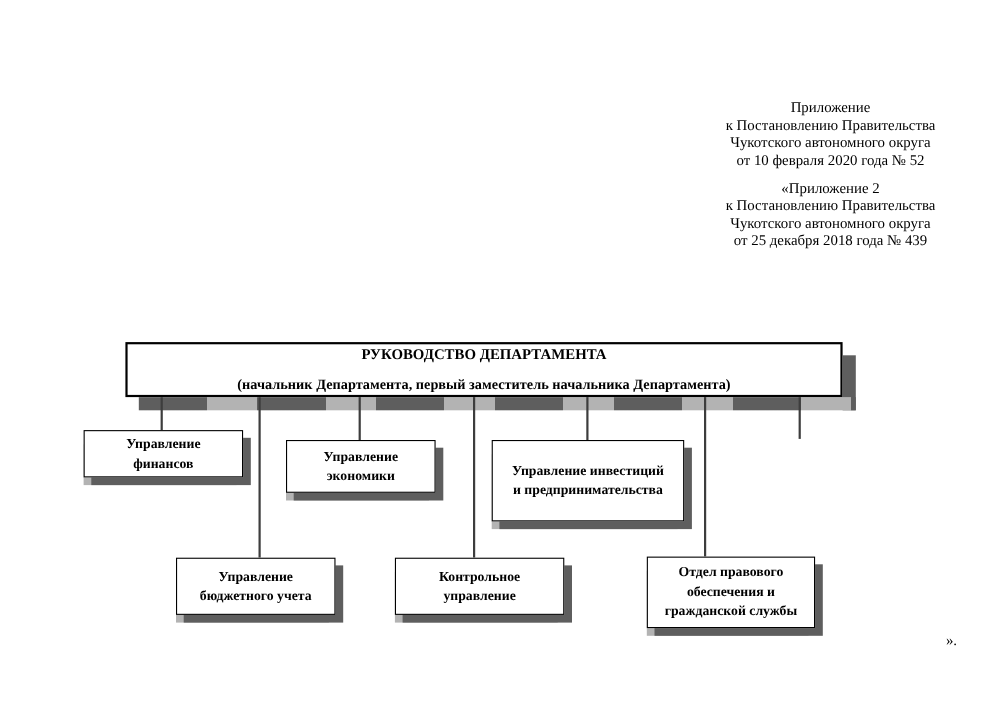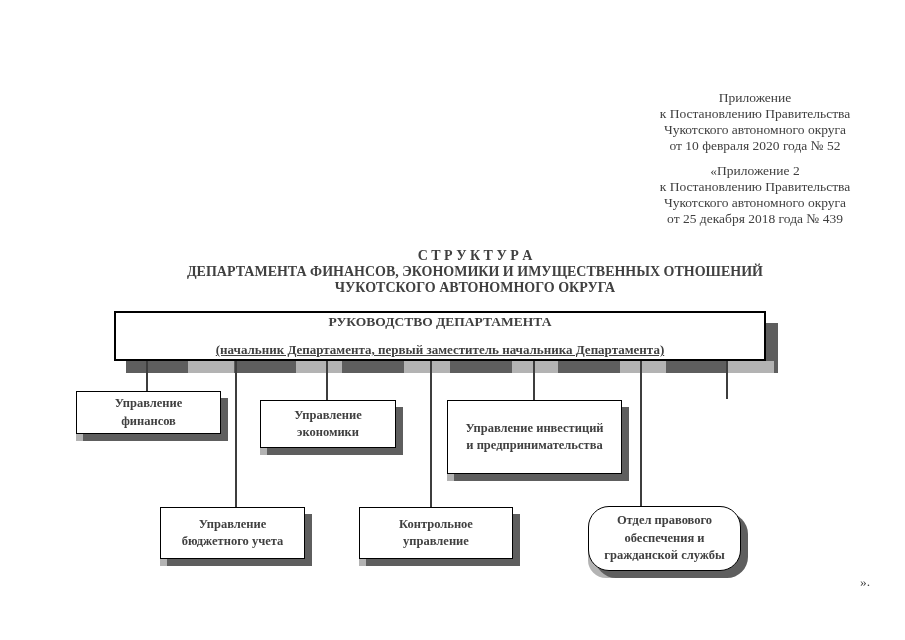--- a/index.html
+++ b/index.html
@@ -1,18 +1,18 @@
 <!DOCTYPE html>
 <html><head>
 <meta charset="utf-8">
 <style>
   html, body { margin:0; padding:0; background:#ffffff; }
   .page {
     position:relative; width:905px; height:640px; background:#ffffff;
-    font-family:"Liberation Serif", serif; color:#404040; overflow:hidden;
+    font-family:"Liberation Serif", serif; color:#000000; overflow:hidden;
   }
   
   .annex-block {
     position:absolute; left:605px; top:90px; width:300px;
     text-align:center; font-size:13.5px; line-height:16px;
   }
   .annex-para { white-space:pre-line; }
   .annex-para.second { margin-top:9px; }
 
   
@@ -23,21 +23,21 @@
   .doc-title .t-line { white-space:pre-line; }
 
   
   .top-box {
     position:absolute; left:114px; top:311px; width:652px; height:50px;
     box-sizing:border-box; border:2px solid #000; background:#fff;
     display:flex; flex-direction:column; align-items:center; justify-content:center;
     text-align:center; font-weight:bold; z-index:4;gap:12px;
   }
   .top-box-title { font-size:13.5px; line-height:16px; }
-  .top-box-subtitle { font-size:13px; line-height:16px;text-decoration:underline; }
+  .top-box-subtitle { font-size:13px; line-height:16px; }
 
   .shadow-right {
     position:absolute; left:766px; top:323px; width:12px; height:50px;
     background:#5e5e5e; z-index:1;
   }
   .shadow-band {
     position:absolute; left:126px; top:361px; width:652px; height:12px;
     background:repeating-linear-gradient(90deg,#5e5e5e 0 62px,#b3b3b3 62px 108px);
     z-index:2;
   }
@@ -70,25 +70,20 @@
     <div class="annex-para">Приложение
 к Постановлению Правительства
 Чукотского автономного округа
 от 10 февраля 2020 года № 52</div>
     <div class="annex-para second">«Приложение 2
 к Постановлению Правительства
 Чукотского автономного округа
 от 25 декабря 2018 года № 439</div>
   </div>
 
-  <div class="doc-title">
-    <div class="t-line">С Т Р У К Т У Р А</div>
-    <div class="t-line">ДЕПАРТАМЕНТА ФИНАНСОВ, ЭКОНОМИКИ И ИМУЩЕСТВЕННЫХ ОТНОШЕНИЙ</div>
-    <div class="t-line">ЧУКОТСКОГО АВТОНОМНОГО ОКРУГА</div>
-  </div>
 
   <div class="shadow-right"></div>
   <div class="shadow-band"></div>
 
   <div class="vline" style="left:146px; height:31px;"></div>
   <div class="vline" style="left:235px; height:147px;"></div>
   <div class="vline" style="left:326px; height:40px;"></div>
   <div class="vline" style="left:430px; height:147px;"></div>
   <div class="vline" style="left:533px; height:40px;"></div>
   <div class="vline" style="left:640px; height:146px;"></div>
@@ -113,21 +108,21 @@
   </div>
 
   <div class="obox" style="left:160px; top:507px; width:145px; height:52px;">
     <span class="obox-label">Управление
 бюджетного учета</span>
   </div>
   <div class="obox" style="left:359px; top:507px; width:154px; height:52px;">
     <span class="obox-label">Контрольное
 управление</span>
   </div>
-  <div class="obox" style="left:588px; top:506px; width:153px; height:65px;border-radius:21px;">
+  <div class="obox" style="left:588px; top:506px; width:153px; height:65px;">
     <span class="obox-label">Отдел правового
 обеспечения и
 гражданской службы</span>
   </div>
 
   <div class="closing-quote">».</div>
 
 </div>
 
 </body></html>

